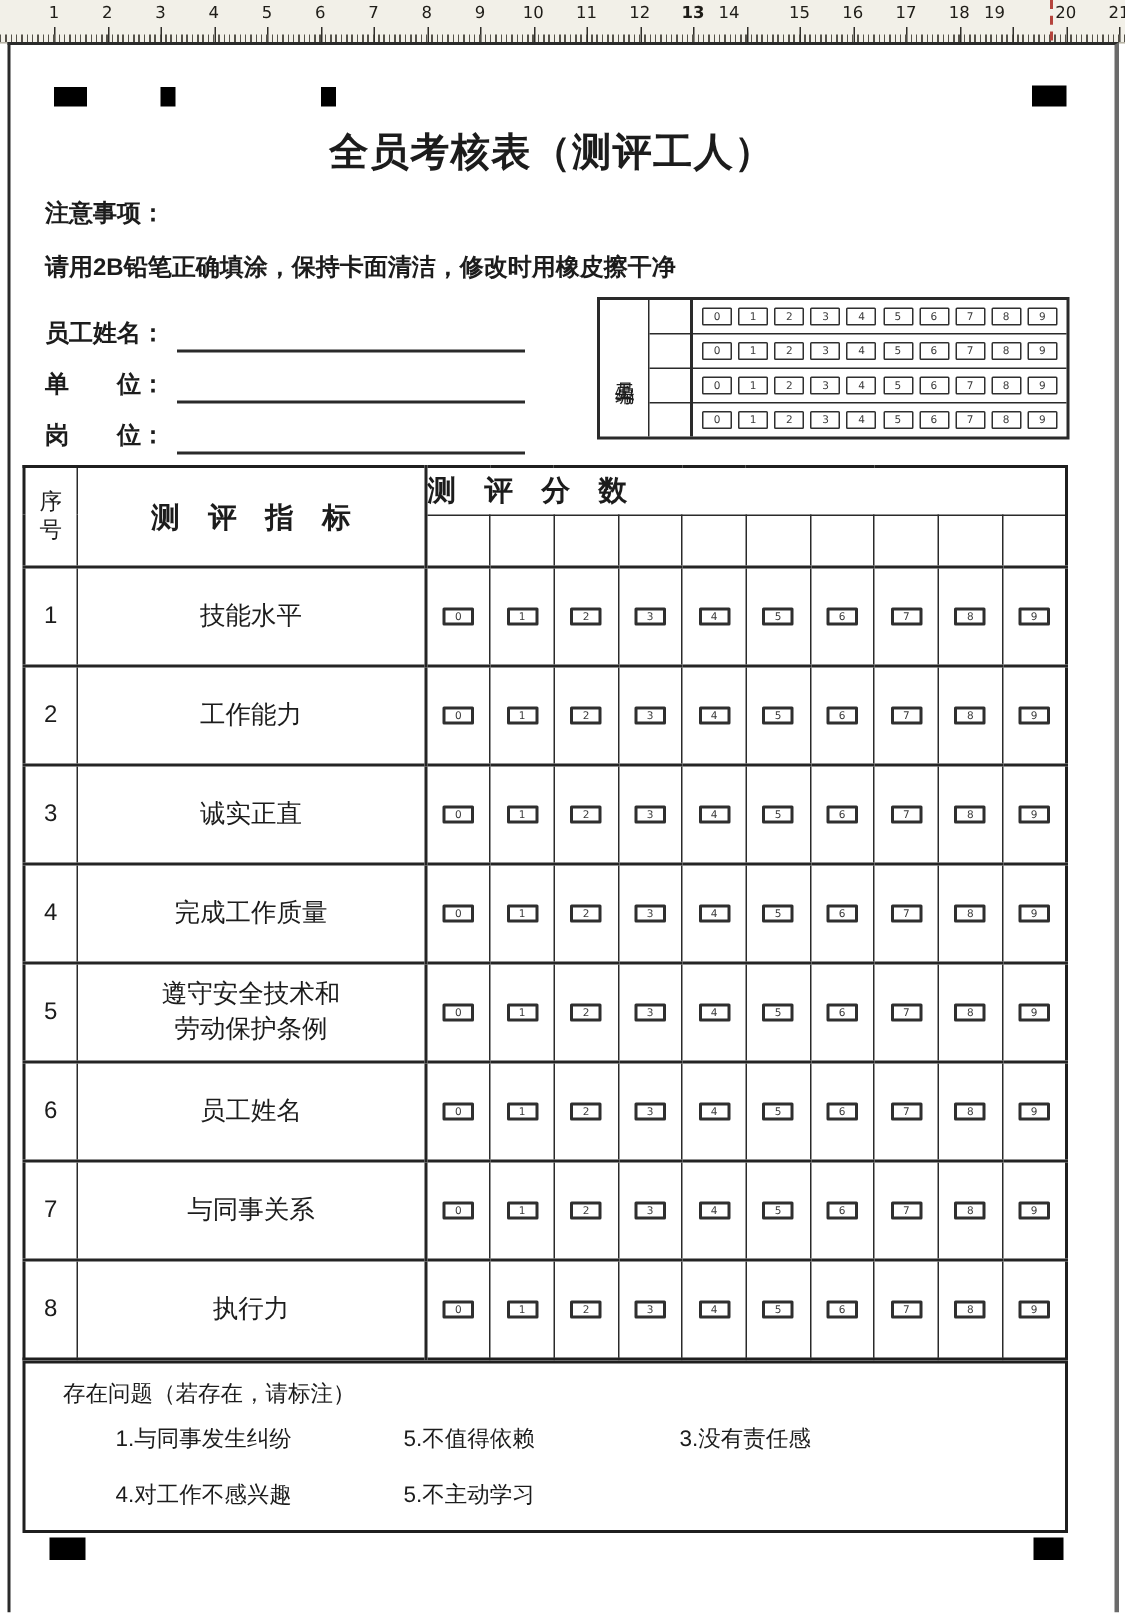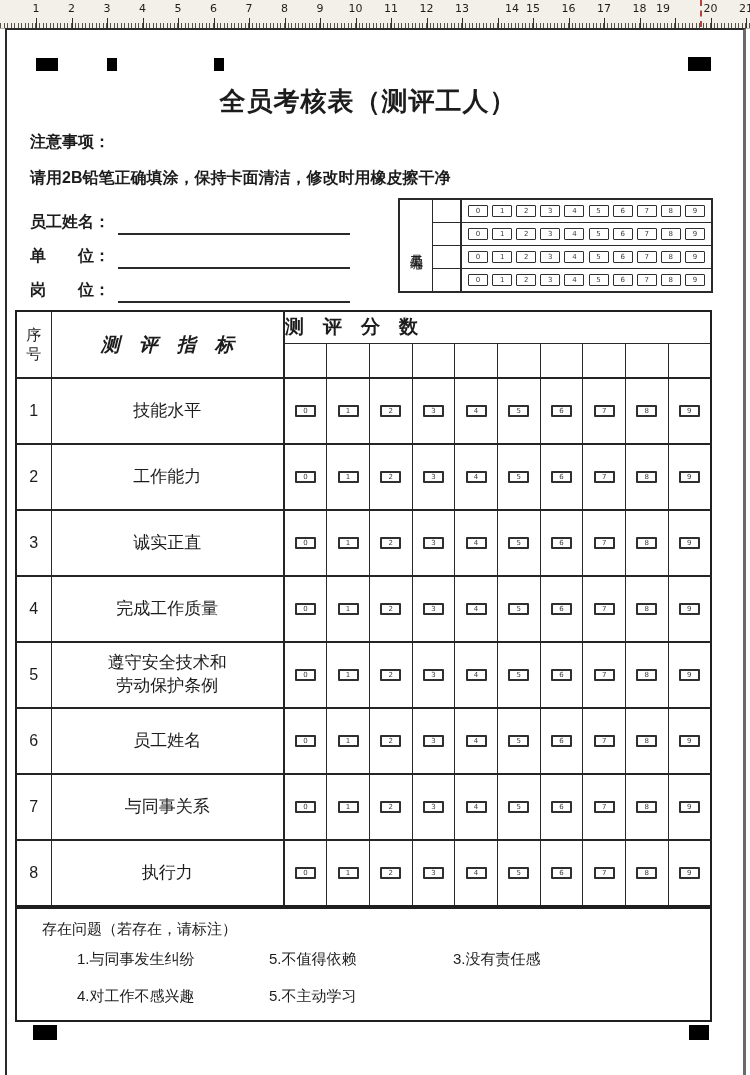--- a/index.html
+++ b/index.html
@@ -83,21 +83,21 @@
     border-collapse:collapse; table-layout:fixed; background:#fff;
     border:2px solid #1f1f1f;
   }
   .score-table th, .score-table td { border:1px solid #2a2a2a; padding:0; }
   .score-table thead tr.hdr1 { height:32px; }
   .score-table thead tr.hdr2 { height:35px; }
   .score-table tbody tr { height:66px; }
   .score-table tbody td { border-top:2px solid #242424; }
   .no-hdr { vertical-align:middle; text-align:center; font-weight:normal; }
   .no-hdr span { display:block; font-size:15px; line-height:1.25; }
-  .ind-hdr { font-size:19px; font-weight:bold; vertical-align:middle;font-style:italic; }
+  .ind-hdr { font-size:19px; font-weight:bold; vertical-align:middle; }
   .score-hdr { font-size:19px; font-weight:bold; text-align:left; vertical-align:middle; }
   .score-start { border-left:2px solid #242424 !important; }
   td.no    { font-size:16px; text-align:center; vertical-align:middle; }
   td.label { font-size:17px; text-align:center; vertical-align:middle; }
   td.label span { display:block; line-height:1.35; }
   td.cell  { text-align:center; vertical-align:middle; }
   
   .prob-box {
     position:absolute; left:15px; top:907px; width:697px; height:115px;
     box-sizing:border-box; border:2px solid #1f1f1f; background:#fff;
@@ -127,23 +127,23 @@
     <div class="rlabel" style="left: 284.5px;">8</div>
     <div class="rtick" style="left: 320px;"></div>
     <div class="rlabel" style="left: 320px;">9</div>
     <div class="rtick" style="left: 355.5px;"></div>
     <div class="rlabel" style="left: 355.5px;">10</div>
     <div class="rtick" style="left: 391px;"></div>
     <div class="rlabel" style="left: 391px;">11</div>
     <div class="rtick" style="left: 426.5px;"></div>
     <div class="rlabel" style="left: 426.5px;">12</div>
     <div class="rtick" style="left: 462px;"></div>
-    <div class="rlabel" style="left: 462px;">13</div>
+    <div class="rlabel" style="left: 462px; font-weight: bold;">13</div>
     <div class="rtick" style="left: 497.5px;"></div>
-    <div class="rlabel" style="left: 512px; text-align: right;">14</div>
+    <div class="rlabel" style="left: 486px; text-align: right;">14</div>
     <div class="rtick" style="left: 533px;"></div>
     <div class="rlabel" style="left: 533px;">15</div>
     <div class="rtick" style="left: 568.5px;"></div>
     <div class="rlabel" style="left: 568.5px;">16</div>
     <div class="rtick" style="left: 604px;"></div>
     <div class="rlabel" style="left: 604px;">17</div>
     <div class="rtick" style="left: 639.5px;"></div>
     <div class="rlabel" style="left: 639.5px;">18</div>
     <div class="rtick" style="left: 675px;"></div>
     <div class="rlabel" style="left: 663px;">19</div>

